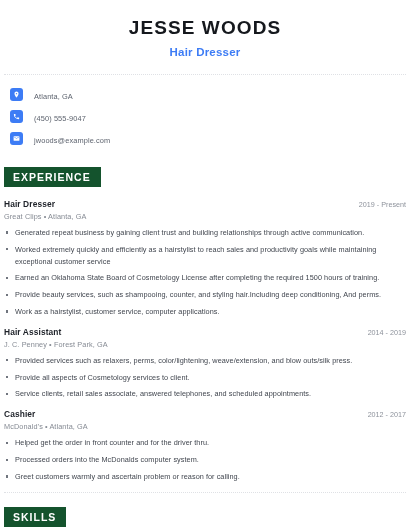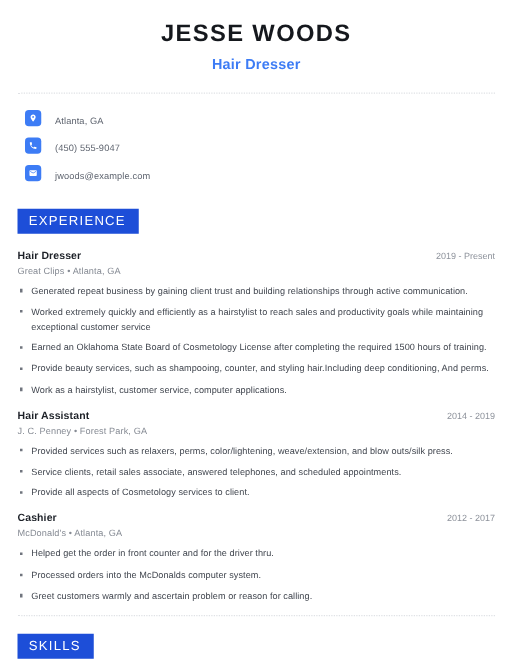--- a/index.html
+++ b/index.html
@@ -12,21 +12,21 @@
     width: 410px;
     height: 530px;
     font-family: "Liberation Sans", sans-serif;
     color: #262b33;
     overflow: hidden;
   }
 
   .page {
     width: 410px;
     height: 470px;
-    padding: 0 14px;
+    padding: 0 4px;
     position: relative;
   }
 
   
   .header {
     padding-top: 18px;
     text-align: center;
   }
   .full-name {
     font-size: 19px;
@@ -74,24 +74,24 @@
   .contact-text {
     margin-left: 11px;
     font-size: 7.4px;
     color: #5d636e;
     letter-spacing: 0.1px;
   }
 
   
   .section-heading {
     display: inline-block;
-    background: #1d4ed8;
+    background: #14532d;
     color: #ffffff;
     font-size: 10.5px;
-    font-weight: normal;
+    font-weight: bold;
     letter-spacing: 1px;
     padding: 4px 10px 4px 9px;
     text-align: right;
   }
   .section-exp { margin-top: 22px; }
   .section-skills { margin-top: 14px; }
 
   
   .experience { margin-top: 12px; }
   .job { margin-bottom: 9px; }
@@ -213,22 +213,22 @@
     </div>
 
     <div class="job">
       <div class="job-head">
         <span class="job-role">Hair Assistant</span>
         <span class="job-dates">2014 - 2019</span>
       </div>
       <div class="job-company">J. C. Penney  •  Forest Park, GA</div>
       <ul class="bullets">
         <li>Provided services such as relaxers, perms, color/lightening, weave/extension, and blow outs/silk press.</li>
+        <li>Provide all aspects of Cosmetology services to client.</li>
         <li>Service clients, retail sales associate, answered telephones, and scheduled appointments.</li>
-        <li>Provide all aspects of Cosmetology services to client.</li>
       </ul>
     </div>
 
     <div class="job">
       <div class="job-head">
         <span class="job-role">Cashier</span>
         <span class="job-dates">2012 - 2017</span>
       </div>
       <div class="job-company">McDonald's  •  Atlanta, GA</div>
       <ul class="bullets">

